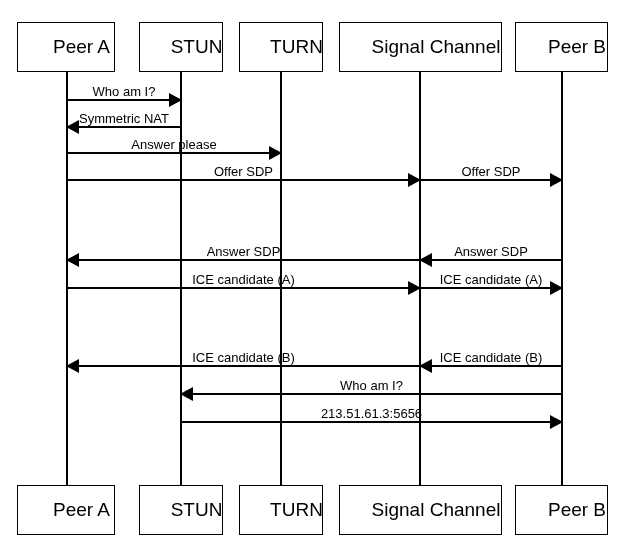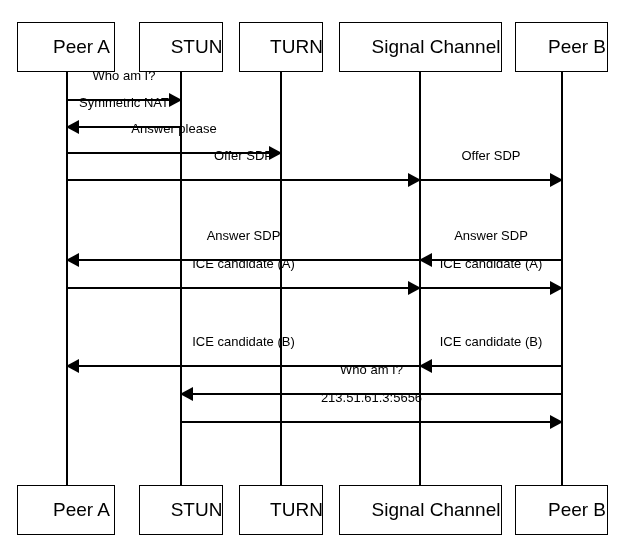--- a/index.html
+++ b/index.html
@@ -63,21 +63,21 @@
   .arrowhead.right {
     right: -1px;
     border-left: 13px solid #000000;
   }
   .arrowhead.left {
     left: -1px;
     border-right: 13px solid #000000;
   }
   .msg-label {
     position: absolute;
-    bottom: 16px;
+    bottom: 0;
     width: 100%;
     text-align: center;
     font-size: 13px;
     white-space: nowrap;
     color: #000000;
   }
 </style>
 </head>
 <body>
 

